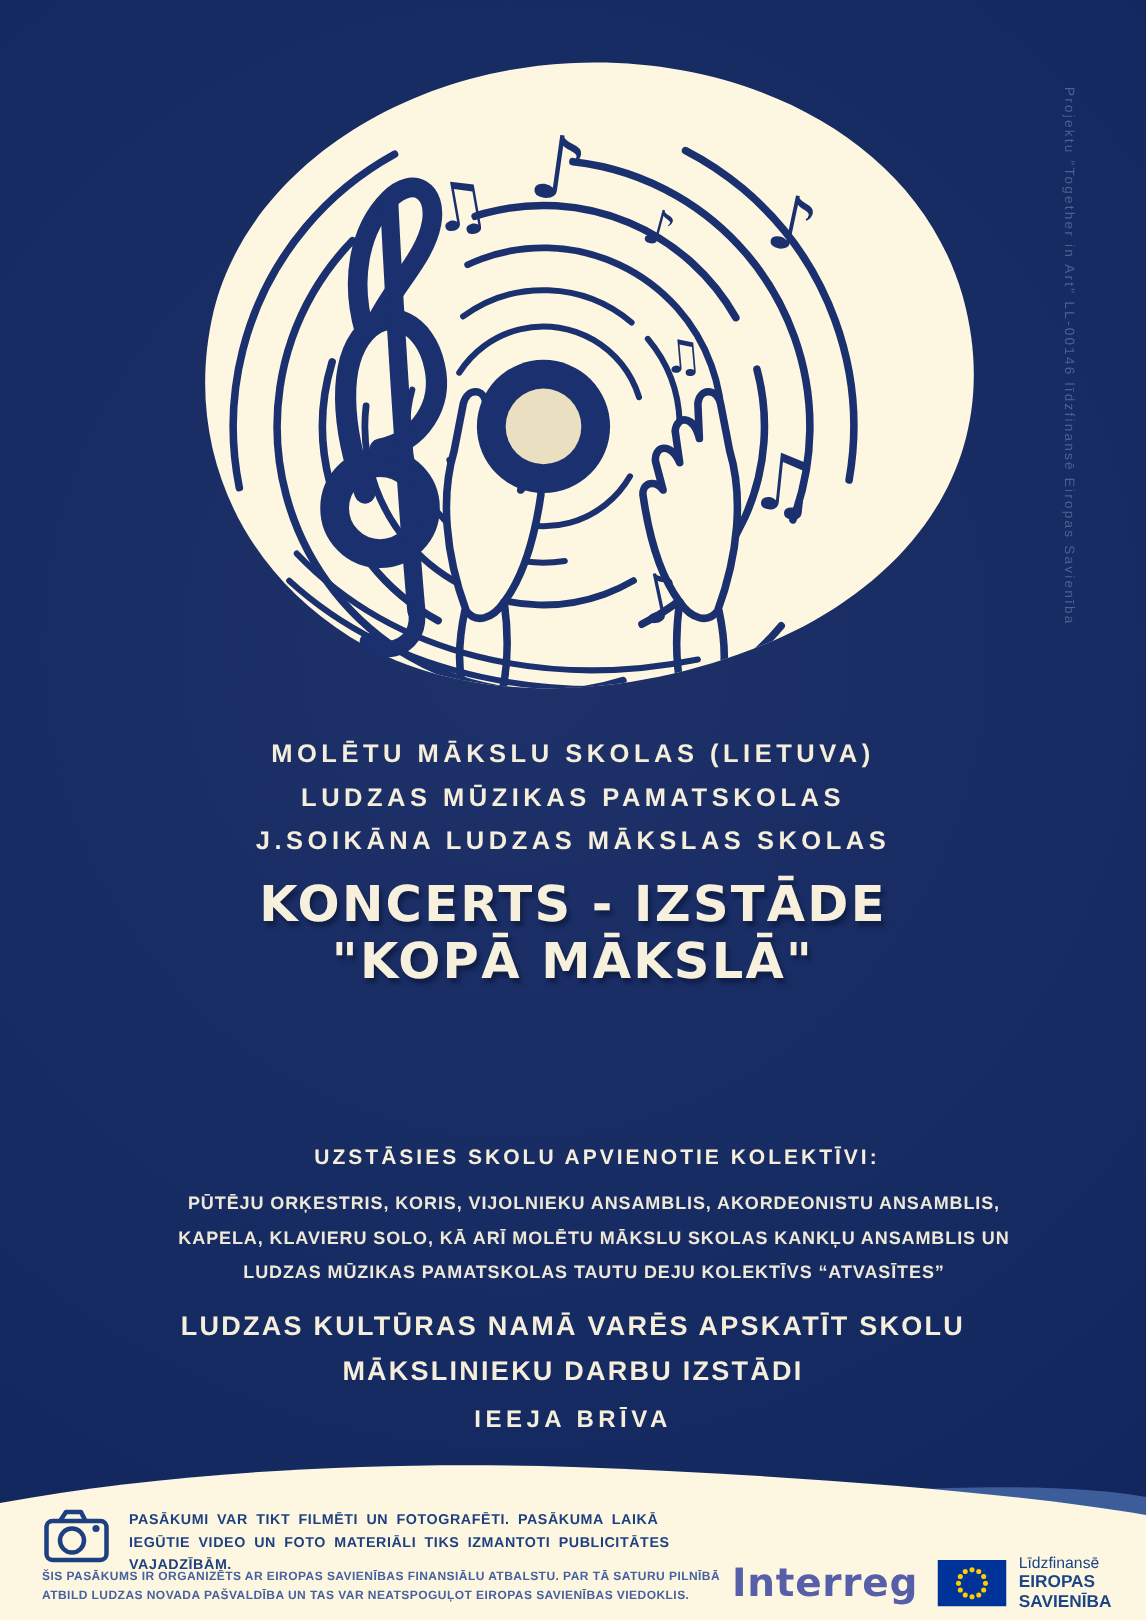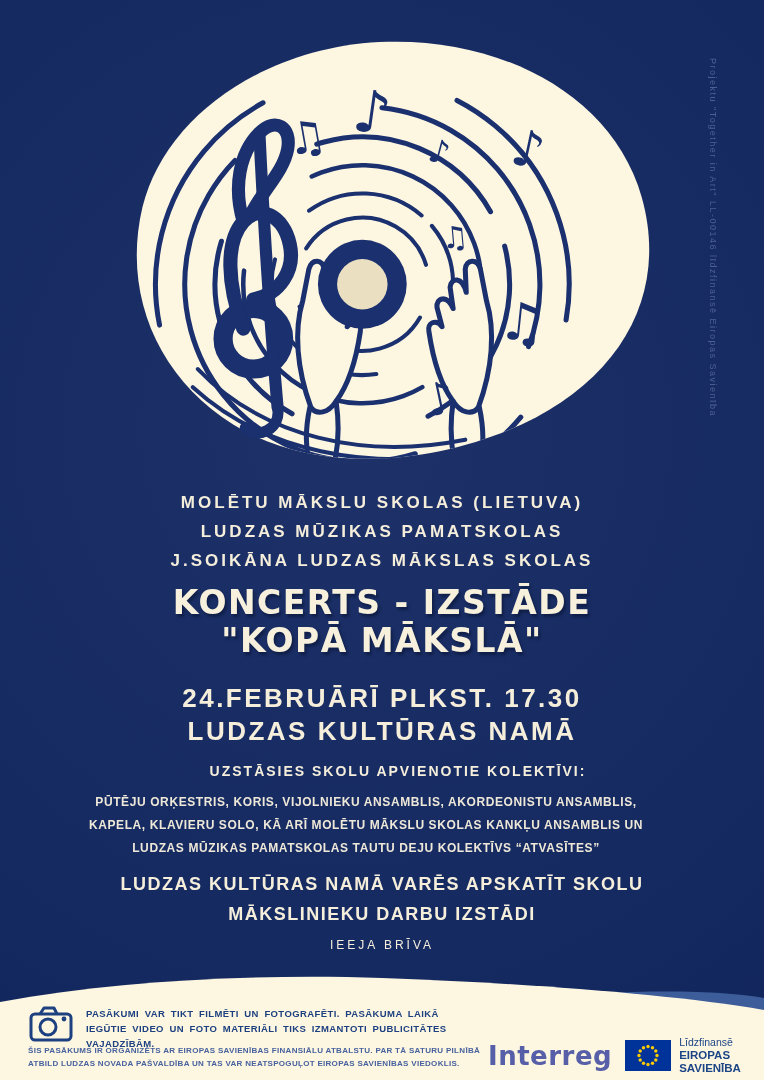--- a/index.html
+++ b/index.html
@@ -8,25 +8,25 @@
     background:radial-gradient(130% 95% at 45% 40%, #1e3169 0%, #152a61 52%, #0c2054 100%);
     font-family:"Liberation Sans", sans-serif;
   }
   .center{position:absolute;left:0;width:100%;text-align:center;color:#f5eedb;}
   .schools{top:488px;font-size:17px;font-weight:bold;letter-spacing:3px;line-height:29px;}
   .title{top:584px;font-family:"DejaVu Sans",sans-serif;font-size:33px;font-weight:bold;
          letter-spacing:1.5px;line-height:38px;color:#f7f0dc;
          text-shadow:2px 3px 3px rgba(8,18,48,.55);}
   .datetime{top:682px;font-size:26px;font-weight:bold;letter-spacing:2.5px;line-height:33px;}
   .collect-head{top:763px;font-size:14px;font-weight:bold;letter-spacing:2px;padding-left:16px;}
-  .collect-body{top:791px;left:66px;width:600px;font-size:12px;font-weight:bold;
+  .collect-body{top:791px;left:96px;width:600px;font-size:12px;font-weight:bold;
                 letter-spacing:.6px;line-height:23px;color:#eee8d8;}
   .exhibit{top:869px;left:82px;width:600px;font-size:18px;font-weight:bold;
            letter-spacing:1.5px;line-height:30px;}
-  .entry{top:938px;font-size:12px;font-weight:normal;letter-spacing:3px;}
+  .entry{top:938px;font-size:16px;font-weight:bold;letter-spacing:3px;}
   .side-note{
     position:absolute;top:58px;right:46px;height:480px;
     writing-mode:vertical-rl;font-size:9px;letter-spacing:1.5px;
     color:#4c6093;white-space:nowrap;
   }
   .illustration{position:absolute;left:102px;top:36px;}
   
   .footer{position:absolute;left:0;bottom:0;width:764px;height:112px;}
   .footer svg.wave{position:absolute;left:0;top:0;}
   .cam{position:absolute;left:28px;top:36px;}
@@ -114,24 +114,20 @@
     <div>KONCERTS - IZSTĀDE</div>
     <div>"KOPĀ MĀKSLĀ"</div>
   </div>
 
   <div class="center schools">
     <div>MOLĒTU MĀKSLU SKOLAS (LIETUVA)</div>
     <div>LUDZAS MŪZIKAS PAMATSKOLAS</div>
     <div>J.SOIKĀNA LUDZAS MĀKSLAS SKOLAS</div>
   </div>
 
-  <div class="center datetime">
-    <div>24.FEBRUĀRĪ PLKST. 17.30</div>
-    <div>LUDZAS KULTŪRAS NAMĀ</div>
-  </div>
 
   <div class="center collect-head">UZSTĀSIES SKOLU APVIENOTIE KOLEKTĪVI:</div>
   <div class="center collect-body">PŪTĒJU ORĶESTRIS, KORIS, VIJOLNIEKU ANSAMBLIS, AKORDEONISTU ANSAMBLIS, KAPELA, KLAVIERU SOLO, KĀ ARĪ MOLĒTU MĀKSLU SKOLAS KANKĻU ANSAMBLIS UN LUDZAS MŪZIKAS PAMATSKOLAS TAUTU DEJU KOLEKTĪVS “ATVASĪTES”</div>
 
   <div class="center exhibit">LUDZAS KULTŪRAS NAMĀ VARĒS APSKATĪT SKOLU MĀKSLINIEKU DARBU IZSTĀDI</div>
 
   <div class="center entry">IEEJA BRĪVA</div>
 
   <div class="footer">
     <svg class="wave" width="764" height="112" viewBox="0 0 764 112">

